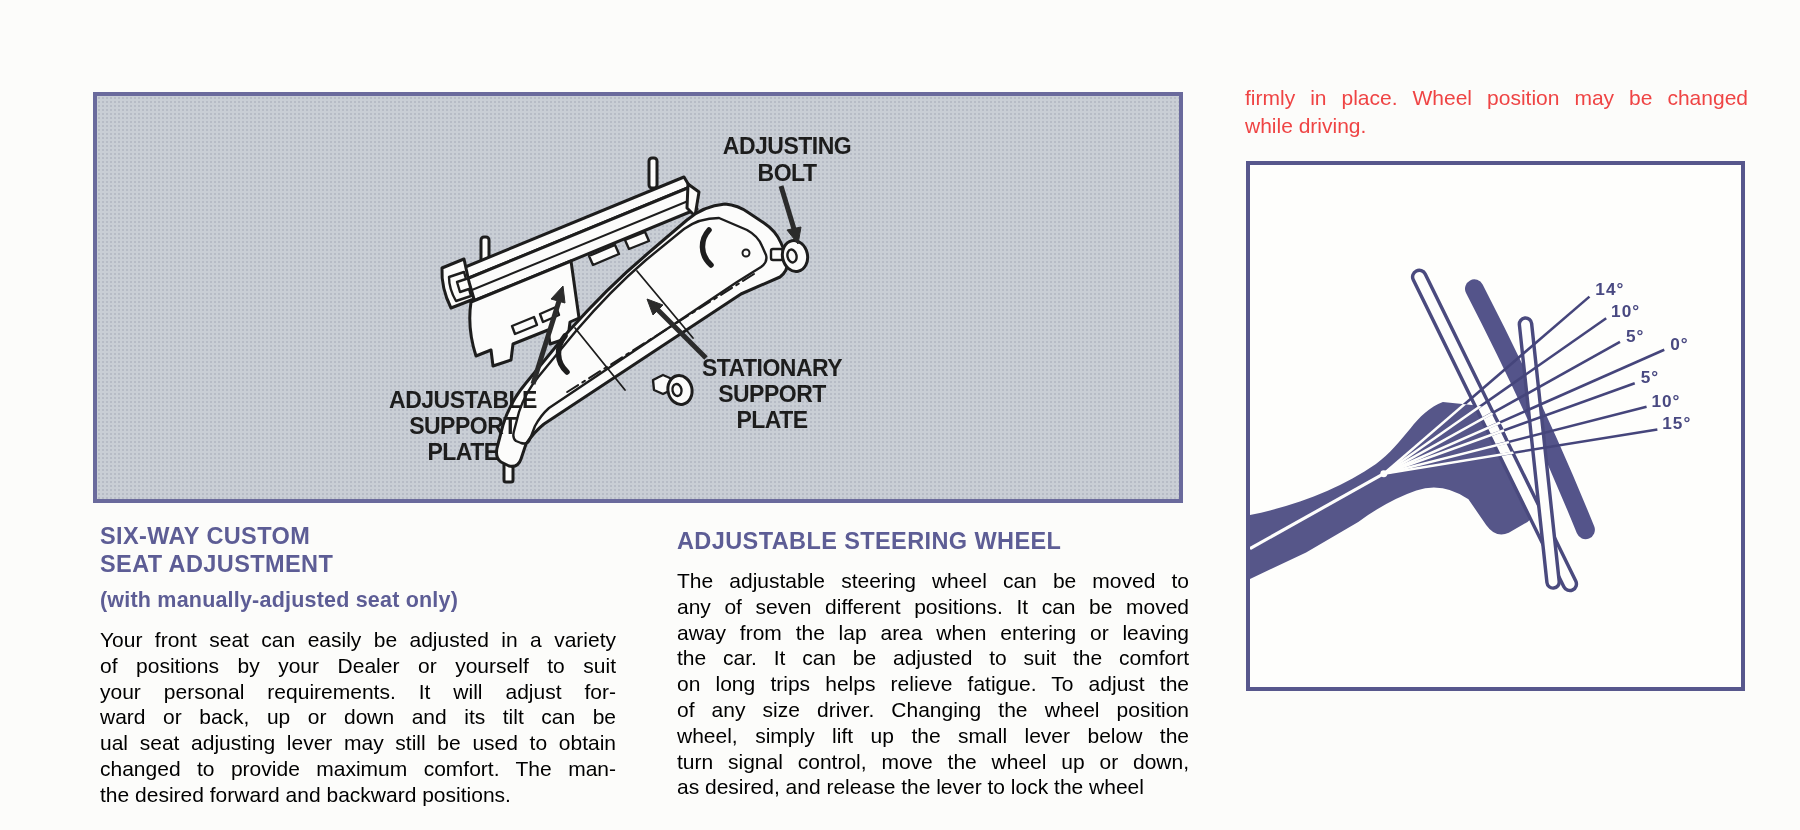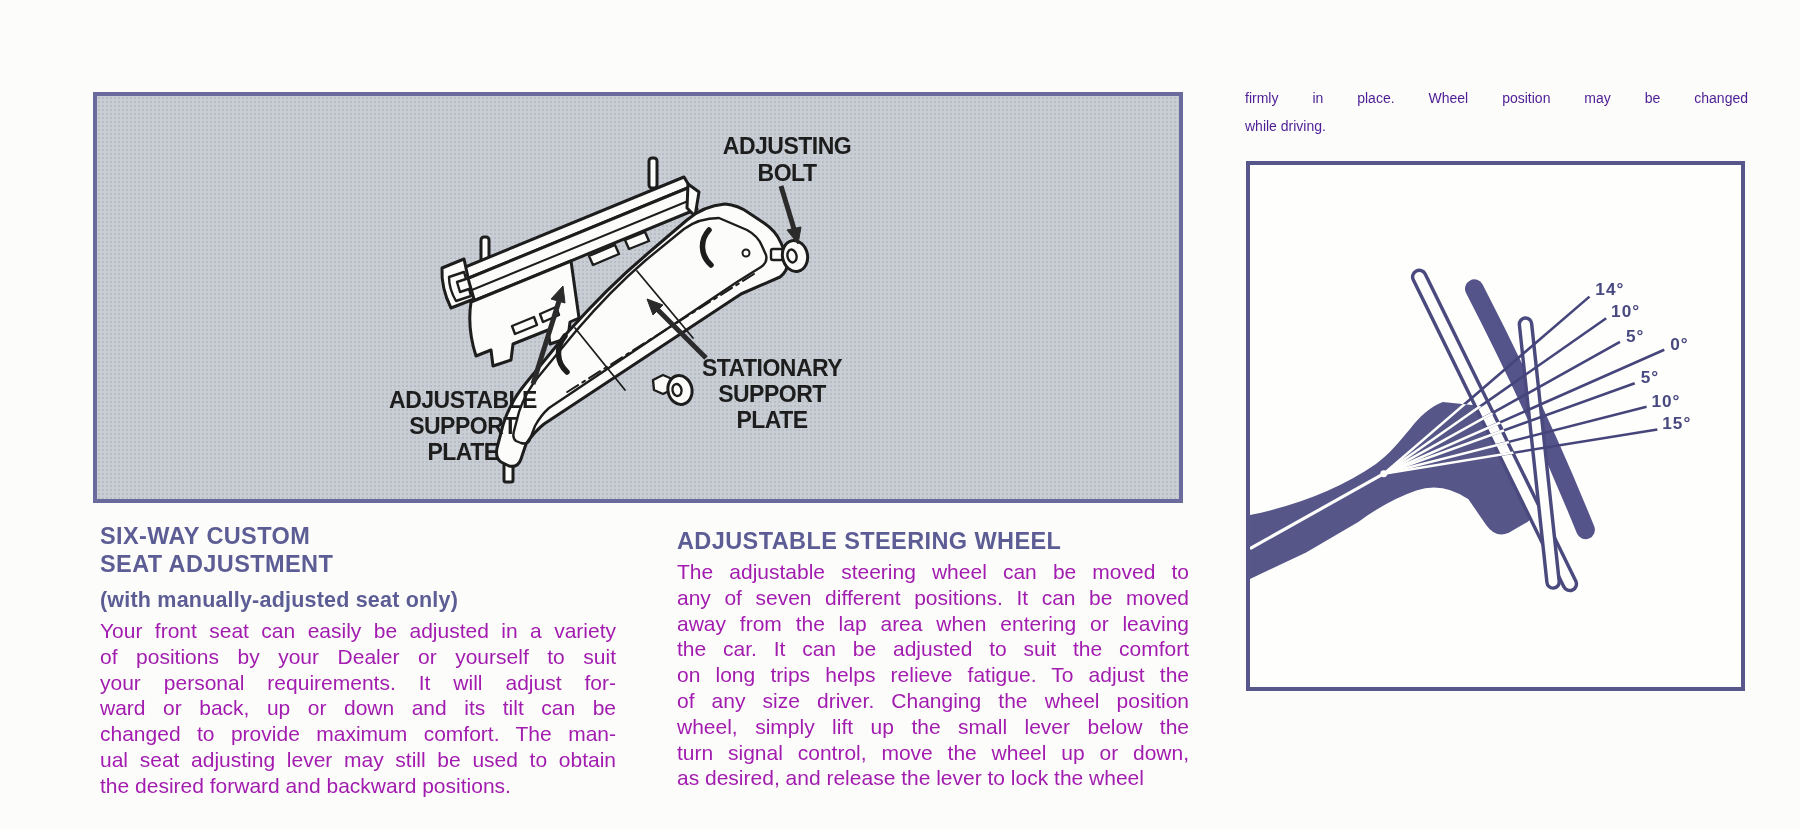--- a/index.html
+++ b/index.html
@@ -41,26 +41,26 @@
   .col-mid{left:677px;top:527px;width:512px;}
   .heading{
     color:#5d5d95;font-weight:bold;font-size:23.5px;line-height:28px;
     letter-spacing:0.4px;
   }
   .subheading{
     color:#5d5d95;font-weight:bold;font-size:21.5px;line-height:28px;
     letter-spacing:0.2px;
     margin-top:8px;
   }
-  .bodytext{margin-top:4px;color:#a21caf;font-size:21px;line-height:25.8px;}
+  .bodytext{margin-top:13px;color:#000000;font-size:21px;line-height:25.8px;}
   .bl{text-align:justify;text-align-last:justify;white-space:normal;}
   .bl.last{text-align-last:left;}
   .overflow-text{
     position:absolute;left:1245px;top:84px;width:503px;
-    color:#4c1d95;font-size:14px;line-height:28px;
+    color:#ef4444;font-size:21px;line-height:28px;
   }
   .page-number{
     position:absolute;left:1804px;top:777px;
     color:#2f2f2f;font-size:18px;font-weight:normal;
   }
 </style>
 </head>
 <body>
 
 <div class="page">
@@ -137,22 +137,22 @@
 
   <section class="col col-left">
     <div class="heading">SIX-WAY CUSTOM</div>
     <div class="heading">SEAT ADJUSTMENT</div>
     <div class="subheading">(with manually-adjusted seat only)</div>
     <div class="bodytext">
       <div class="bl">Your front seat can easily be adjusted in a variety</div>
       <div class="bl">of positions by your Dealer or yourself to suit</div>
       <div class="bl">your personal requirements. It will adjust for-</div>
       <div class="bl">ward or back, up or down and its tilt can be</div>
+      <div class="bl">ual seat adjusting lever may still be used to obtain</div>
       <div class="bl">changed to provide maximum comfort. The man-</div>
-      <div class="bl">ual seat adjusting lever may still be used to obtain</div>
       <div class="bl last">the desired forward and backward positions.</div>
     </div>
   </section>
 
   <section class="col col-mid">
     <div class="heading">ADJUSTABLE STEERING WHEEL</div>
     <div class="bodytext">
       <div class="bl">The adjustable steering wheel can be moved to</div>
       <div class="bl">any of seven different positions. It can be moved</div>
       <div class="bl">away from the lap area when entering or leaving</div>

